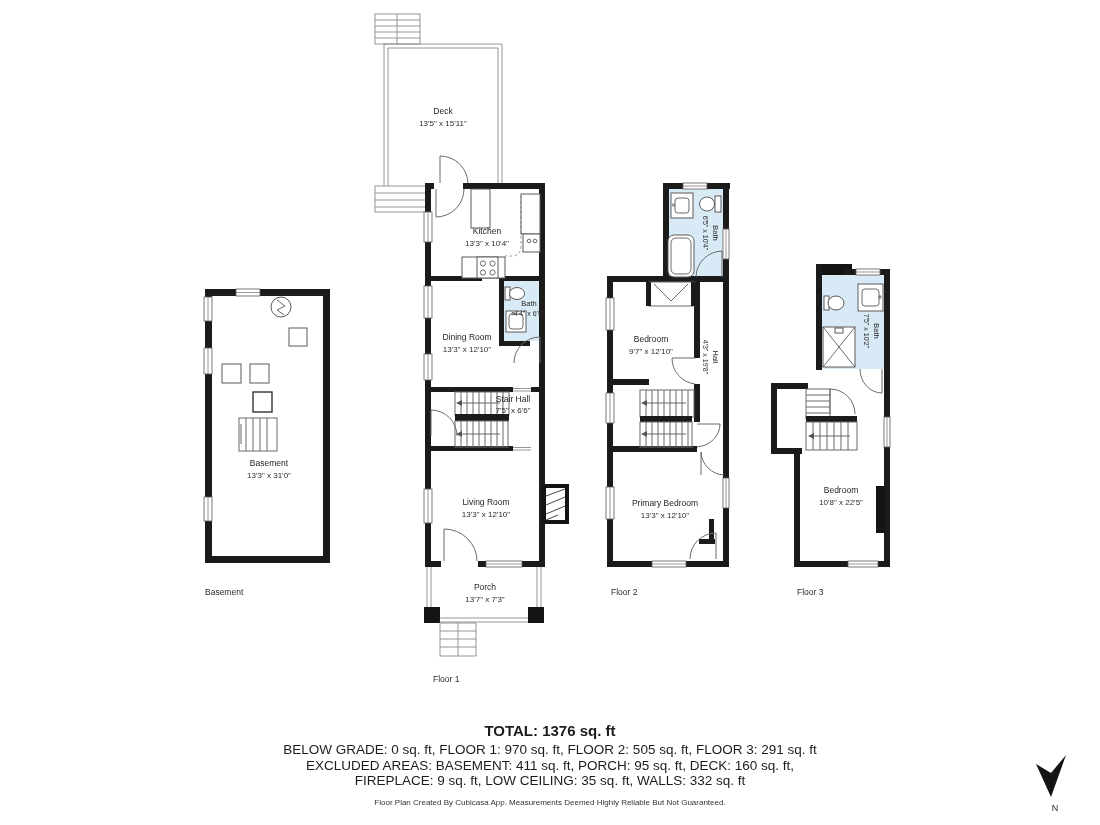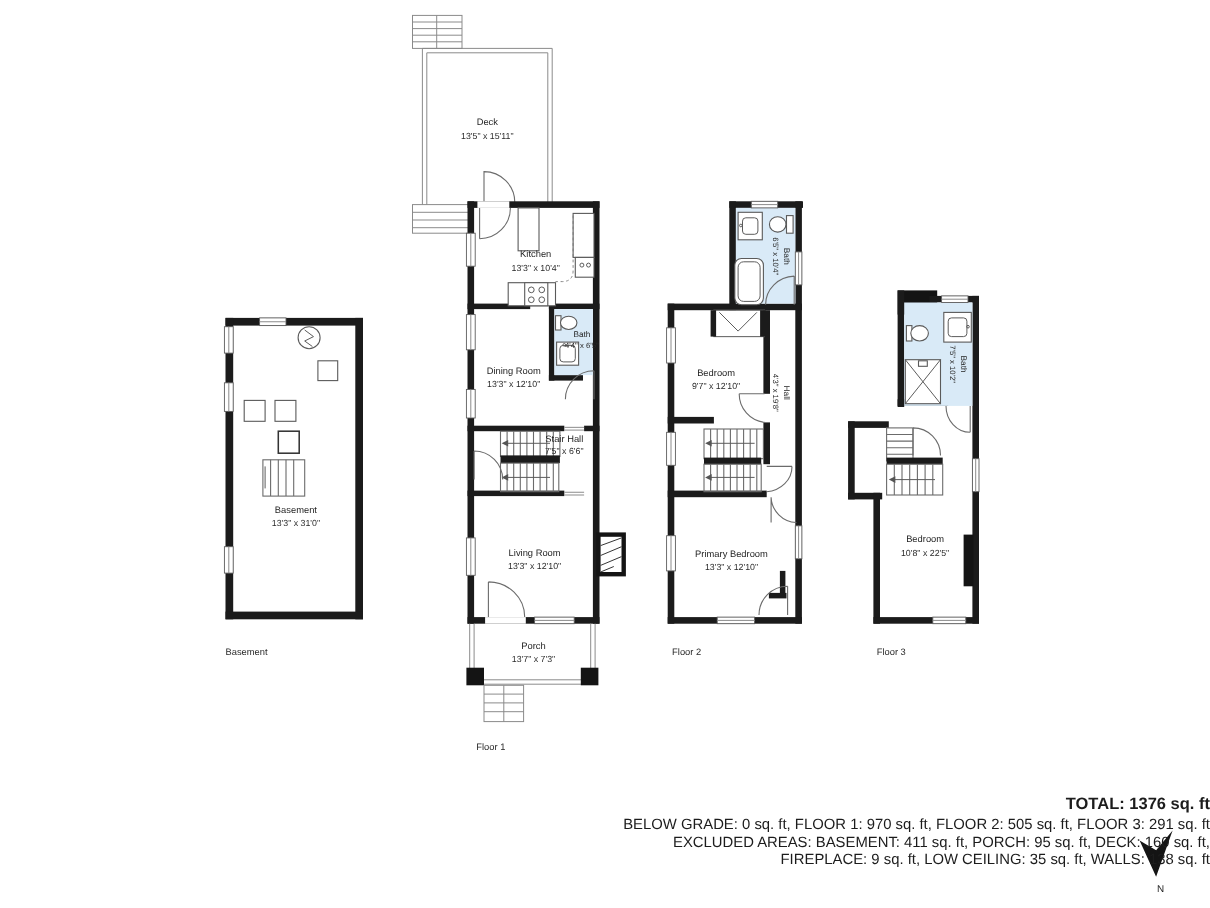--- a/index.html
+++ b/index.html
@@ -13,21 +13,21 @@
   .fix{fill:#fff;stroke:#5a5a5a;stroke-width:1;}
   .fixl{fill:none;stroke:#5a5a5a;stroke-width:0.9;}
   .bathfill{fill:#d9eaf7;}
   .winbg{fill:#fff;stroke:#5a5a5a;stroke-width:0.8;}
   .dash{fill:none;stroke:#7a7a7a;stroke-width:0.8;stroke-dasharray:2.5 2.5;}
   .rn{font-size:8.5px;text-anchor:middle;}
   .rd{font-size:8px;text-anchor:middle;fill:#2a2a2a;}
   .rns{font-size:7.5px;text-anchor:middle;}
   .rds{font-size:7px;text-anchor:middle;fill:#2a2a2a;}
   .fl{font-size:8.5px;fill:#2a2a2a;}
-  .summary{position:absolute;left:0;right:0;top:722px;text-align:right;color:#1c1c1c;}
+  .summary{position:absolute;left:0;right:0;top:722px;text-align:center;color:#1c1c1c;}
   .summary .total{font-size:15px;font-weight:bold;margin-bottom:3px;}
   .summary .ln{font-size:13.5px;line-height:15.5px;}
   .summary .disc{font-size:8px;color:#333;margin-top:9px;}
 </style>
 </head>
 <body>
 
 <div class="page">
 <svg width="1100" height="825" viewBox="0 0 1100 825">
 
@@ -384,15 +384,16 @@
     <path class="blk" d="M1051,797 L1036,764 L1051,773 L1066,755 Z"></path>
     <text x="1055" y="811" font-size="9" text-anchor="middle">N</text>
   </g>
 </svg>
 
 
 <div class="summary">
   <div class="total">TOTAL: 1376 sq. ft</div>
   <div class="ln">BELOW GRADE: 0 sq. ft, FLOOR 1: 970 sq. ft, FLOOR 2: 505 sq. ft, FLOOR 3: 291 sq. ft</div>
   <div class="ln">EXCLUDED AREAS: BASEMENT: 411 sq. ft, PORCH: 95 sq. ft, DECK: 160 sq. ft,</div>
-  <div class="ln">FIREPLACE: 9 sq. ft, LOW CEILING: 35 sq. ft, WALLS: 138 sq. ft</div>
+  <div class="ln">FIREPLACE: 9 sq. ft, LOW CEILING: 35 sq. ft, WALLS: 332 sq. ft</div>
+  <div class="disc">Floor Plan Created By Cubicasa App. Measurements Deemed Highly Reliable But Not Guaranteed.</div>
 </div>
 </div>
 
 </body></html>

